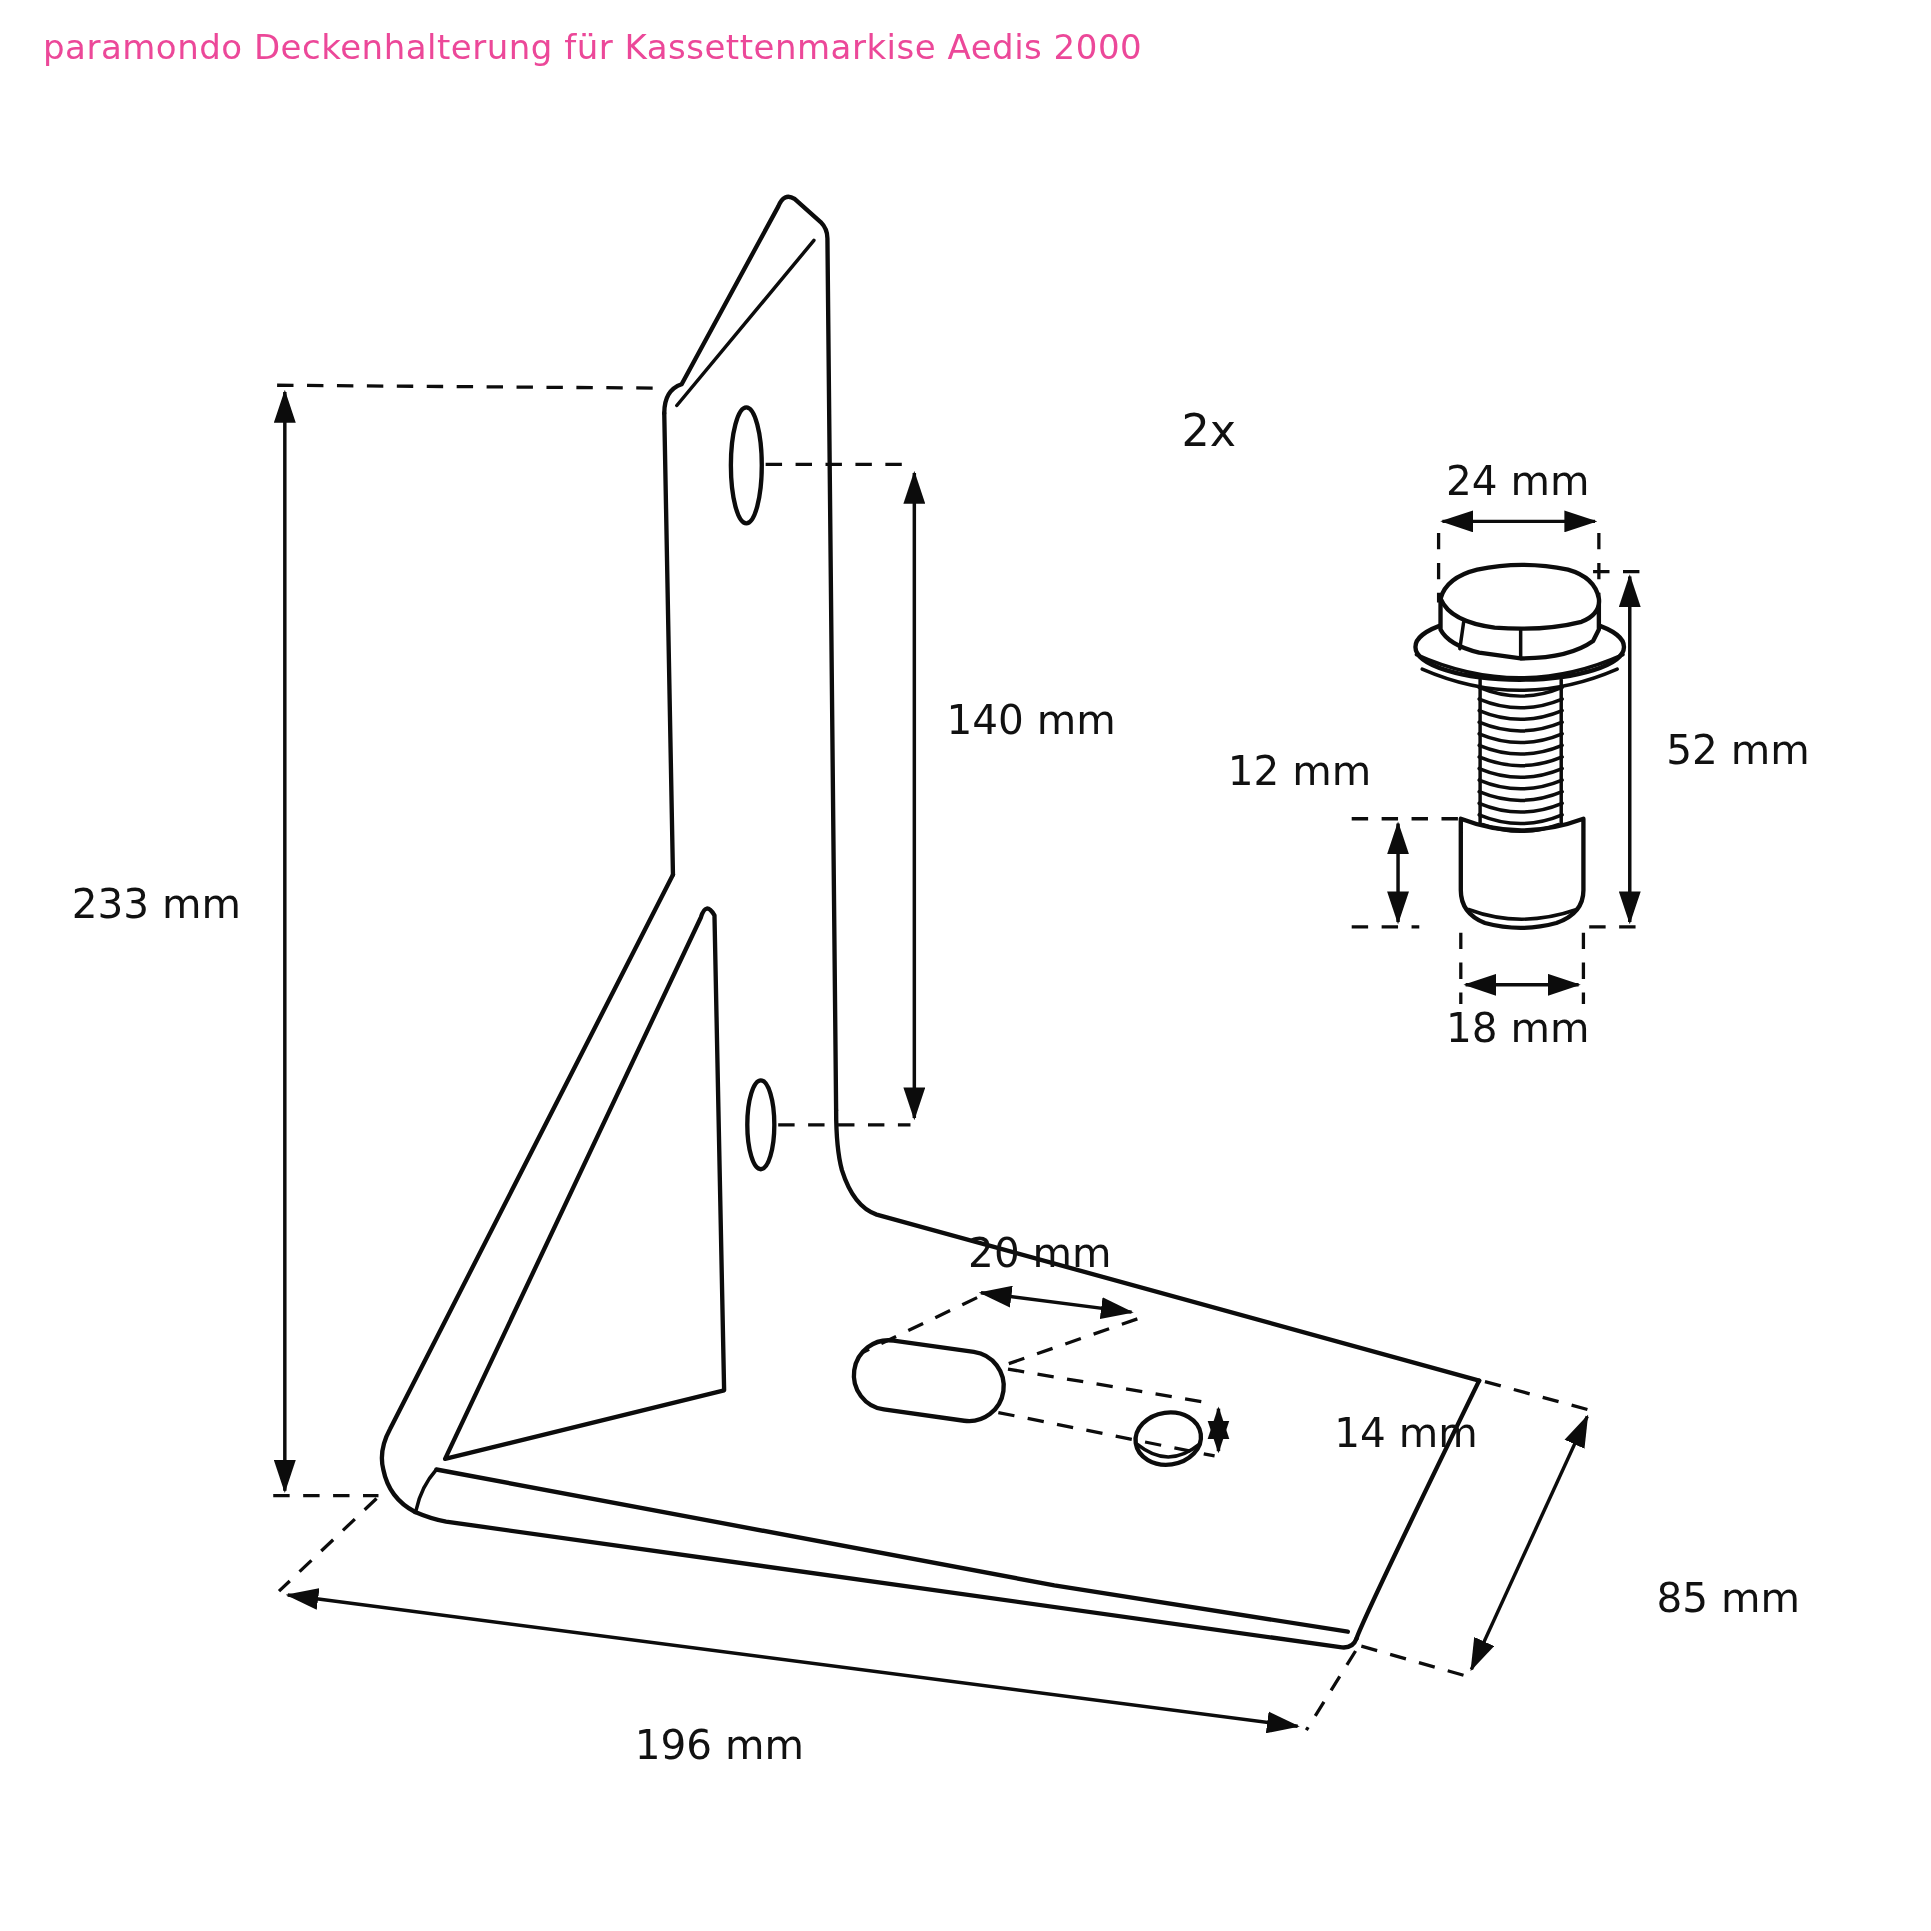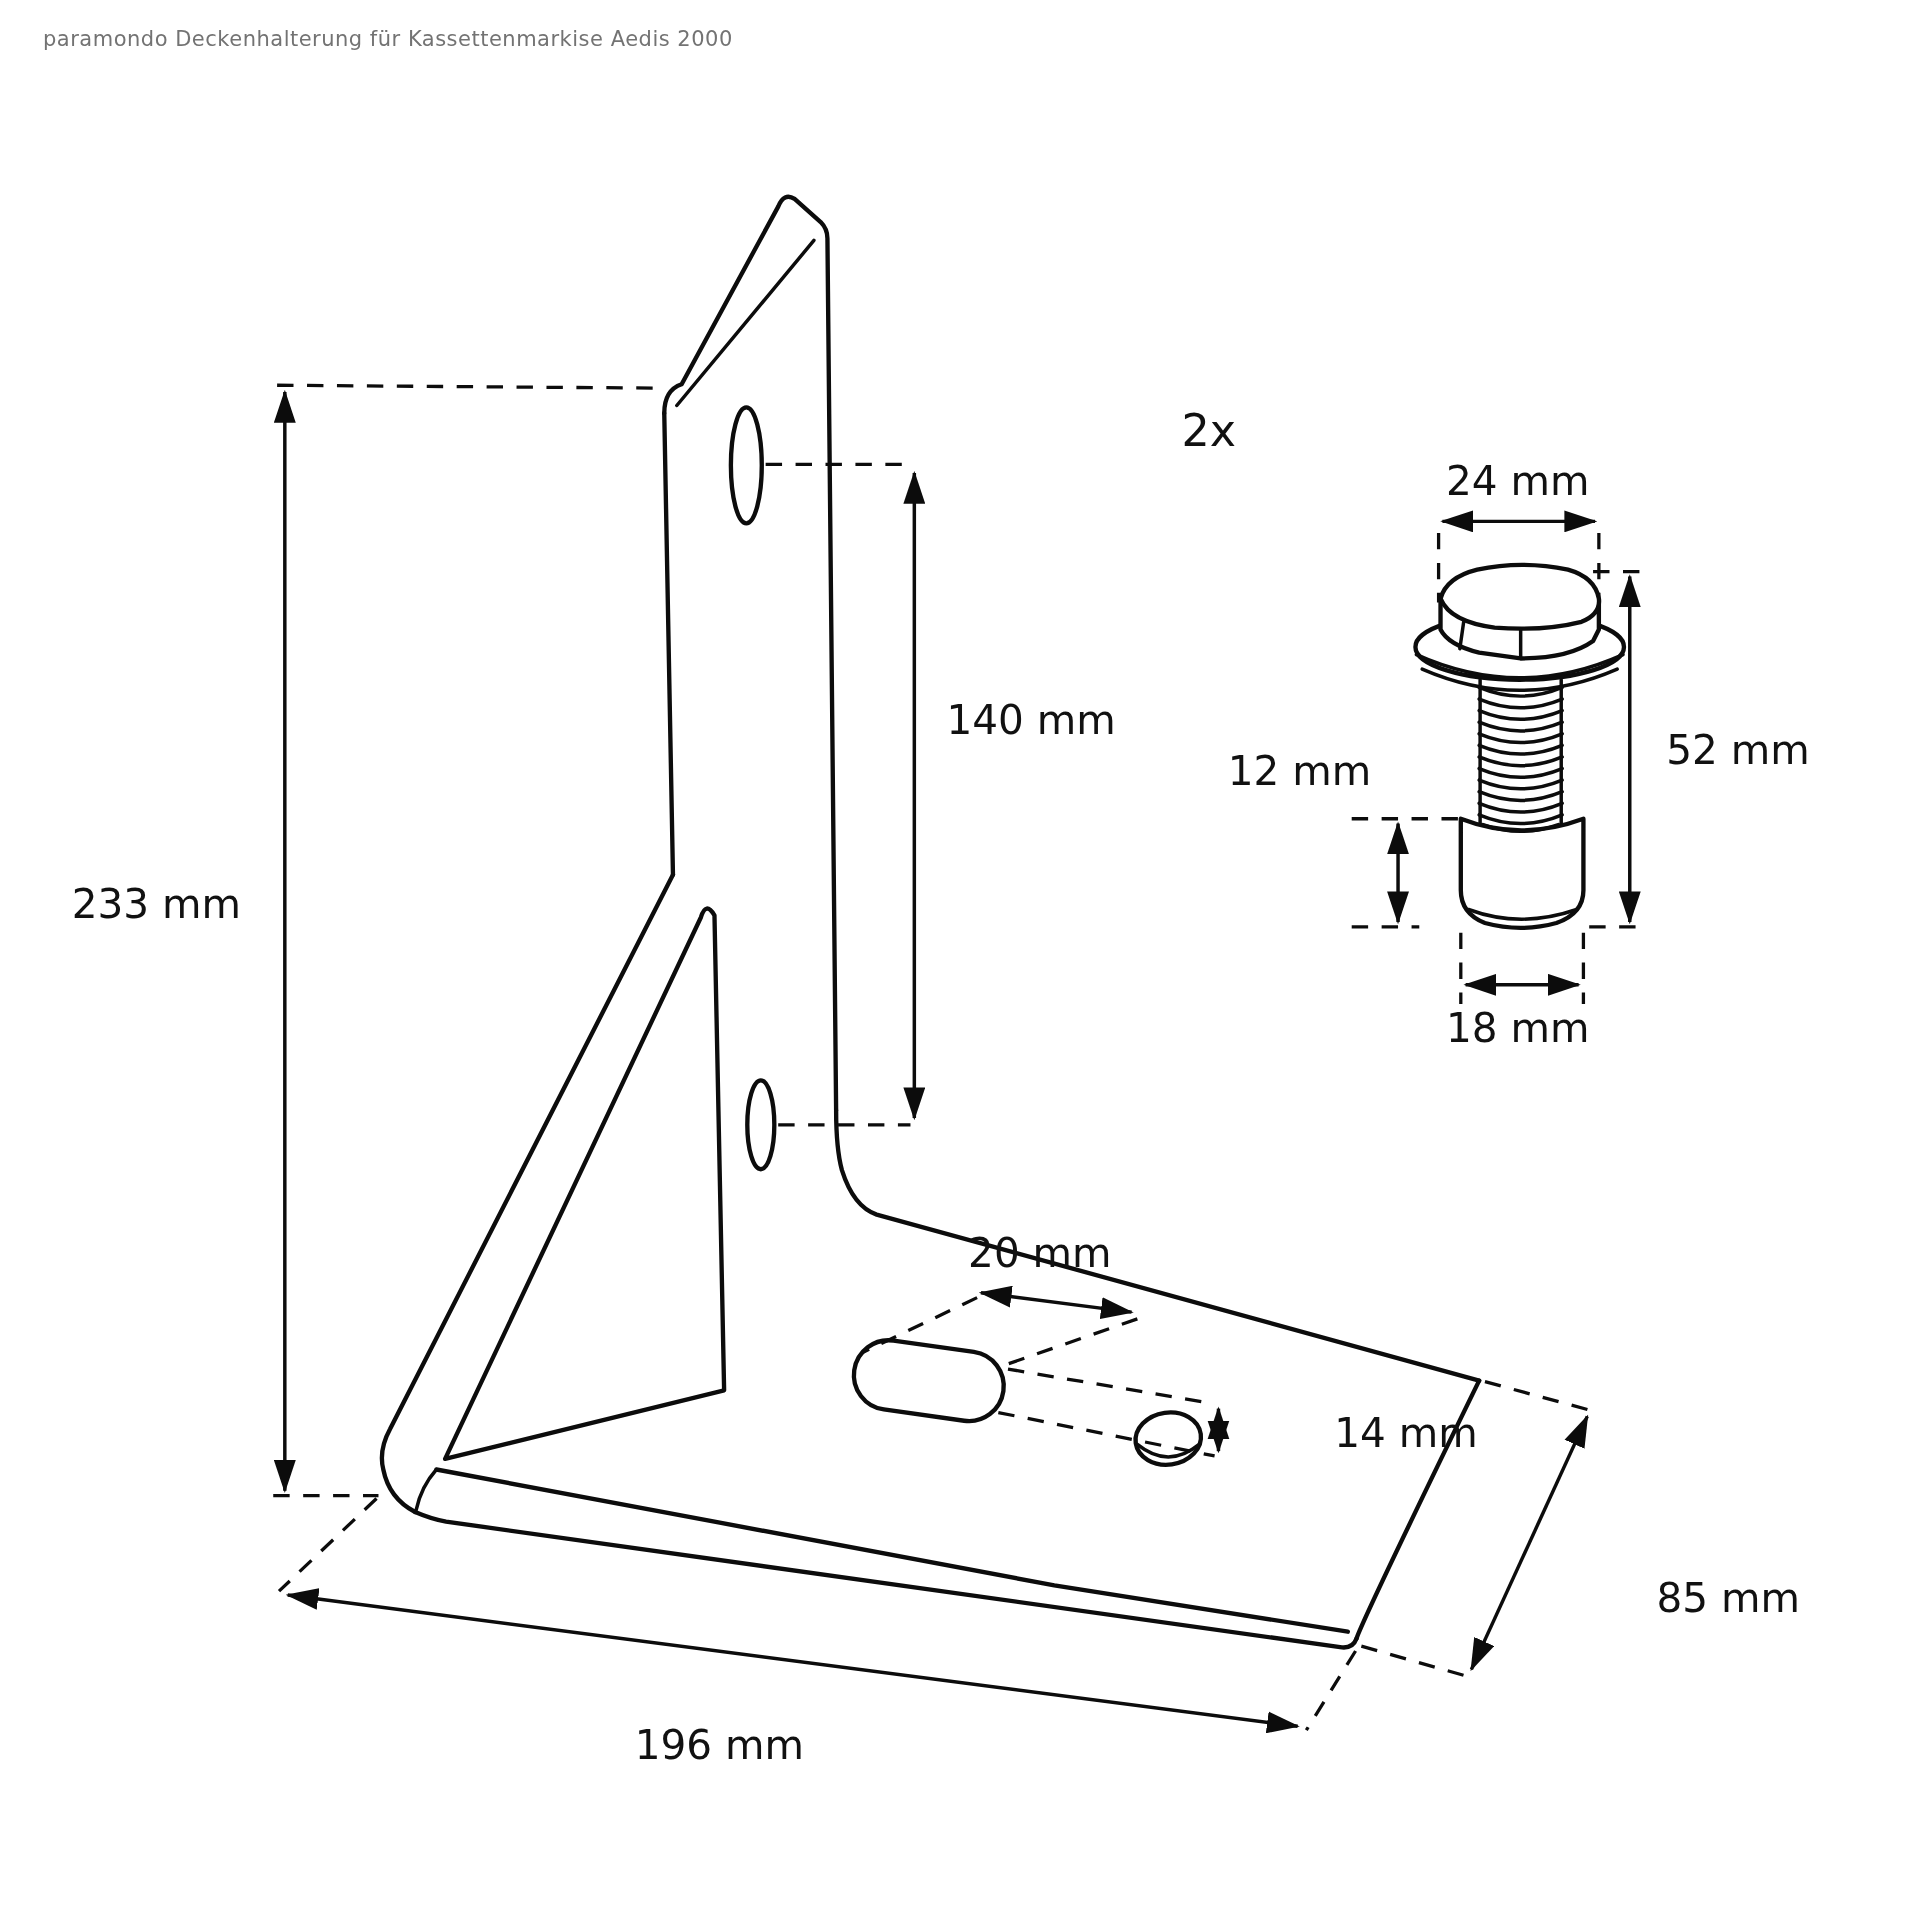--- a/index.html
+++ b/index.html
@@ -1,18 +1,18 @@
 <!DOCTYPE html>
 <html><head>
 <meta charset="utf-8">
 <style>
   html,body{margin:0;padding:0;background:#fff;}
   .stage{position:relative;width:1931px;height:1931px;background:#fff;overflow:hidden;
          font-family:"DejaVu Sans","Liberation Sans",sans-serif;}
-  .title{position:absolute;left:43px;top:27px;font-size:21px;color:#737373;
+  .title{position:absolute;left:43px;top:27px;font-size:34px;color:#ec4899;
          letter-spacing:0.5px;white-space:nowrap;}
   svg{position:absolute;left:0;top:0;}
   svg text{font-family:"DejaVu Sans","Liberation Sans",sans-serif;font-size:42px;fill:#111;}
   .outline{fill:none;stroke:#0c0c0c;stroke-width:4.5;stroke-linecap:round;stroke-linejoin:round;}
   .thin{fill:none;stroke:#0c0c0c;stroke-width:3.6;stroke-linecap:round;stroke-linejoin:round;}
   .dim{fill:none;stroke:#0c0c0c;stroke-width:3.6;}
   .dash{fill:none;stroke:#0c0c0c;stroke-width:3.4;stroke-dasharray:17 14;}
   .solidfill{fill:#ffffff;stroke:#0c0c0c;stroke-width:4.5;stroke-linejoin:round;}
 </style>
 </head>

